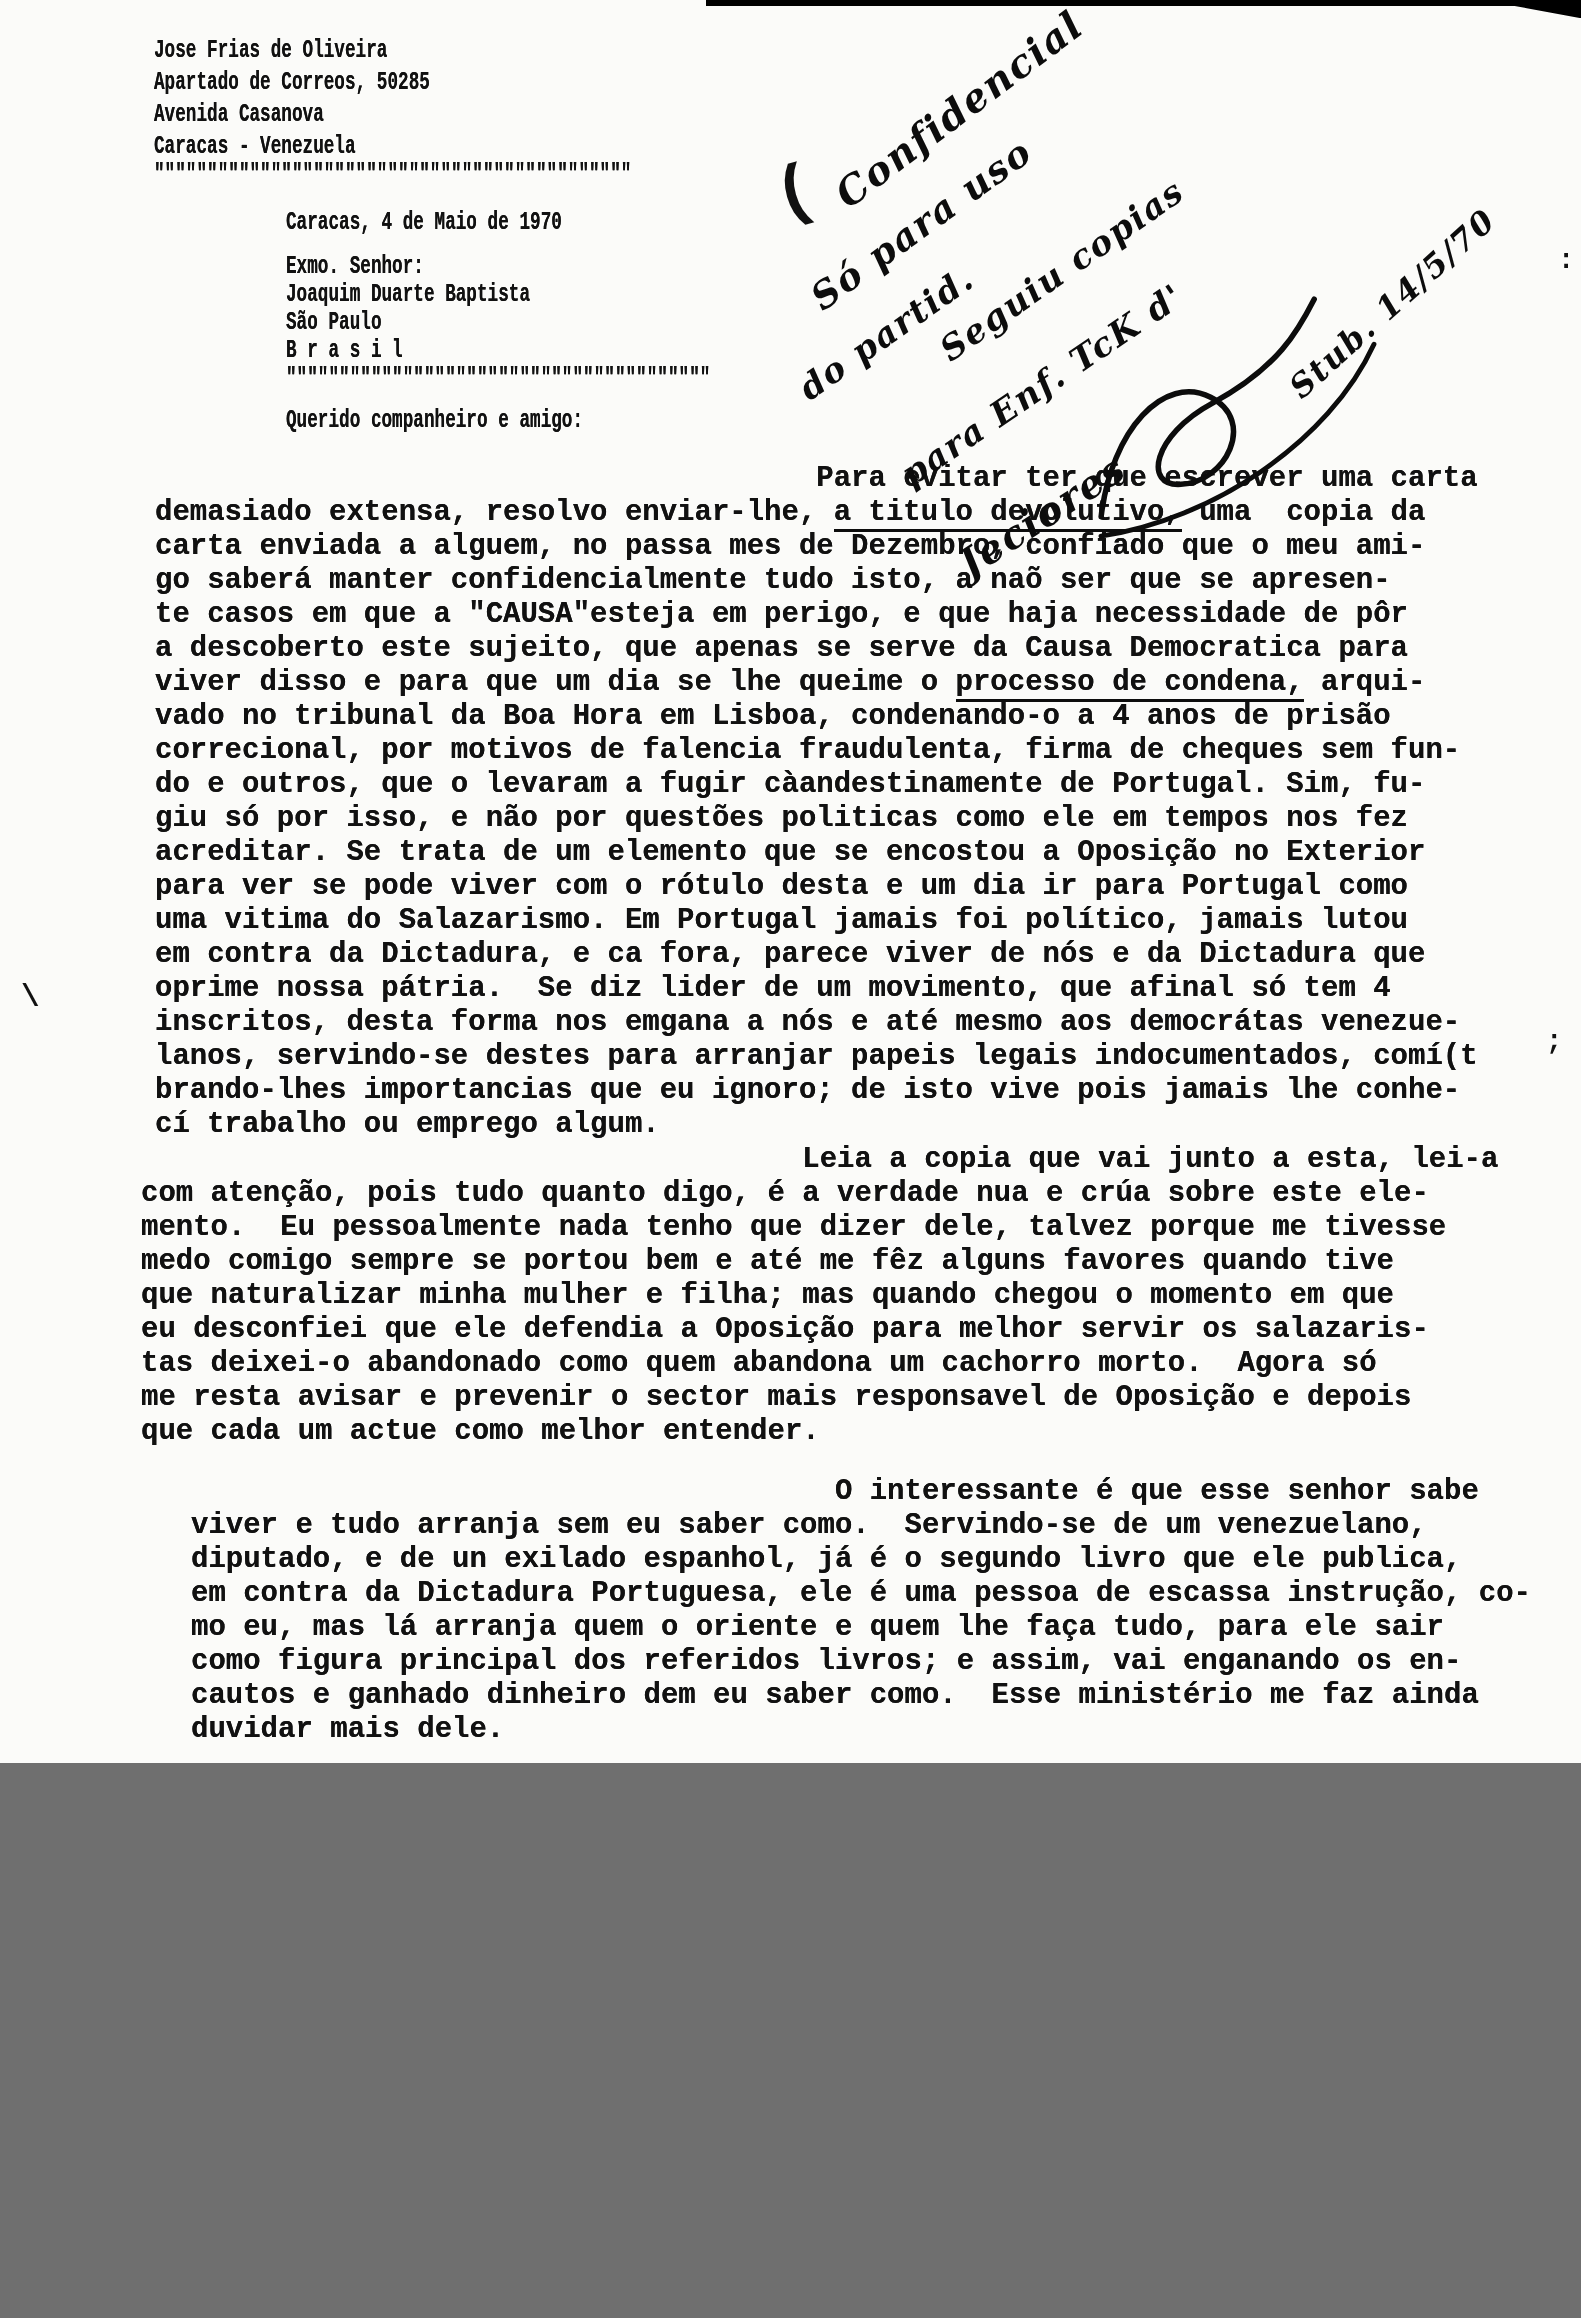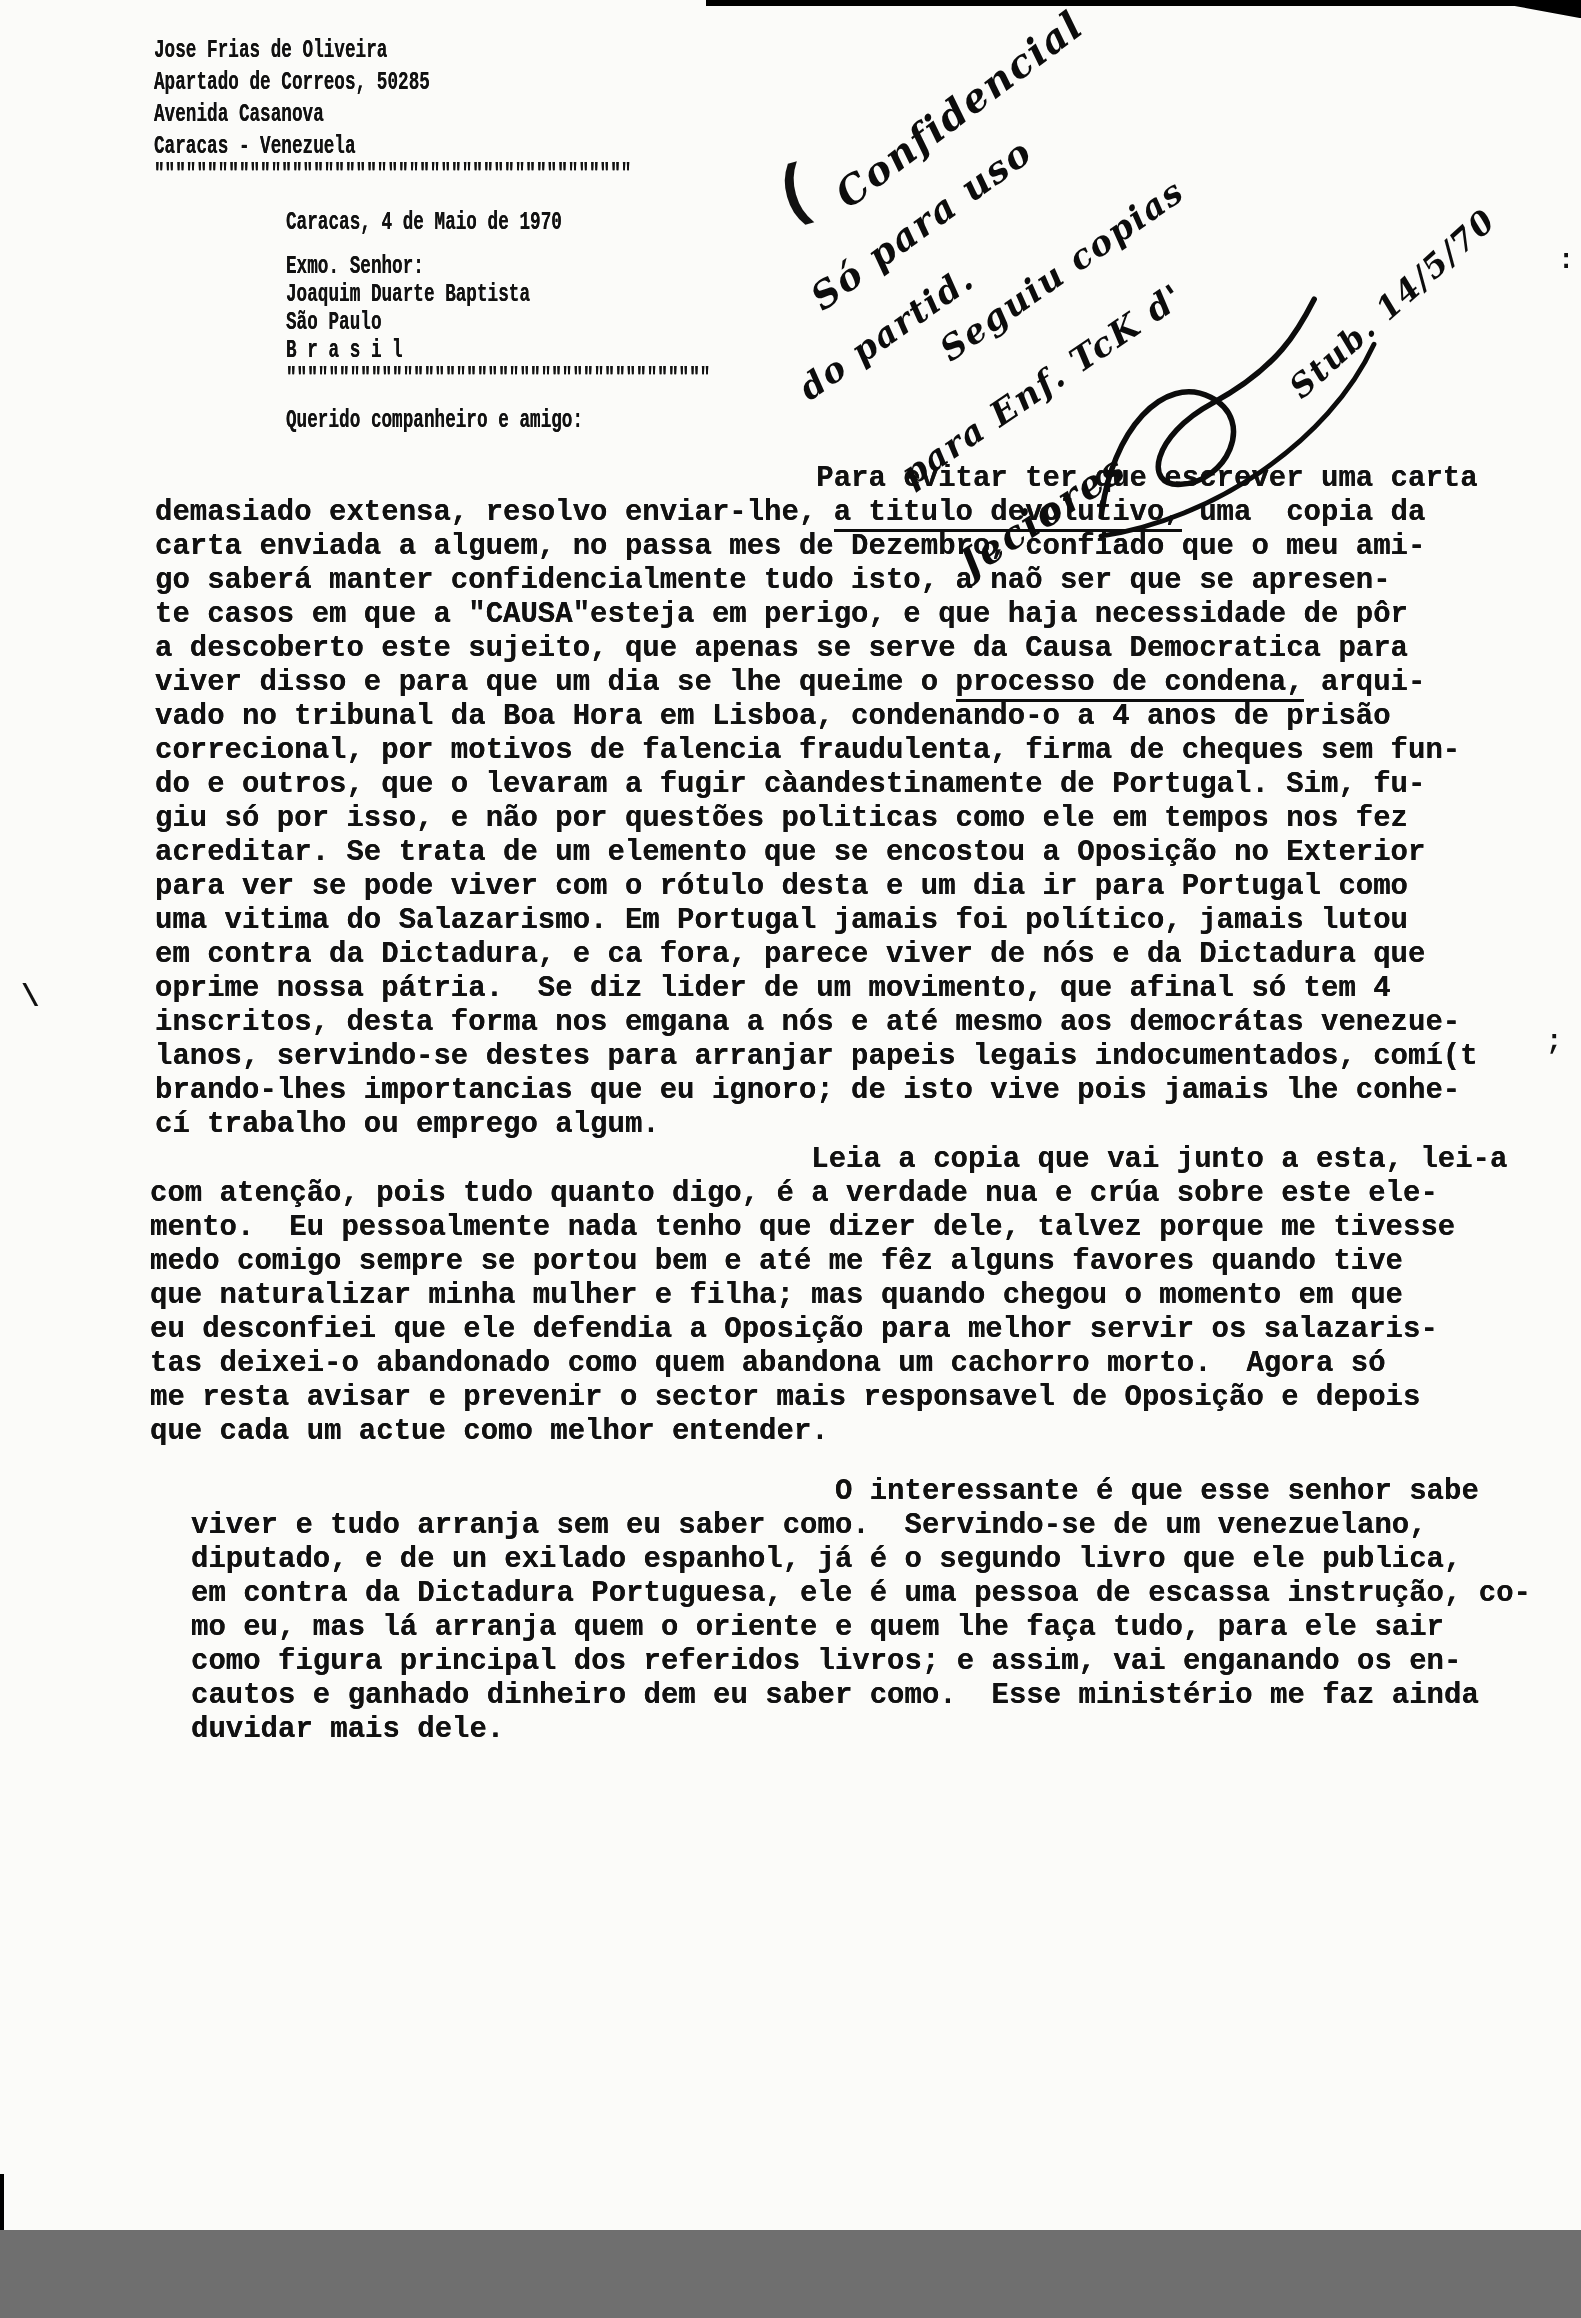--- a/index.html
+++ b/index.html
@@ -1,17 +1,17 @@
 <!DOCTYPE html>
 <html style="font-size:9.8px"><head>
 <meta charset="utf-8">
 <style>
   html,body{margin:0;padding:0;background:#6f6f6f;}
   .page{
-    position:relative;width:1582px;height:2230px;overflow:hidden;
+    position:relative;width:1582px;height:1763px;overflow:hidden;
     background:#fbfbf9;color:#101010;
   }
   
   .tw{
     position:absolute;white-space:pre;
     font-family:"Liberation Mono",monospace;font-weight:700;
     font-size:29px;line-height:34px;color:#111;
     text-shadow:0 0 0.6px rgba(0,0,0,.85);
   }
   
@@ -64,21 +64,21 @@
 giu só por isso, e não por questões politicas como ele em tempos nos fez
 acreditar. Se trata de um elemento que se encostou a Oposição no Exterior
 para ver se pode viver com o rótulo desta e um dia ir para Portugal como
 uma vitima do Salazarismo. Em Portugal jamais foi político, jamais lutou
 em contra da Dictadura, e ca fora, parece viver de nós e da Dictadura que
 oprime nossa pátria.  Se diz lider de um movimento, que afinal só tem 4
 inscritos, desta forma nos emgana a nós e até mesmo aos democrátas venezue-
 lanos, servindo-se destes para arranjar papeis legais indocumentados, comí(t
 brando-lhes importancias que eu ignoro; de isto vive pois jamais lhe conhe-
 cí trabalho ou emprego algum.</div>
-  <div class="tw" style="left:150px;top:1143px;">                                      Leia a copia que vai junto a esta, lei-a
+  <div class="tw" style="left:141px;top:1143px;">                                      Leia a copia que vai junto a esta, lei-a
 com atenção, pois tudo quanto digo, é a verdade nua e crúa sobre este ele-
 mento.  Eu pessoalmente nada tenho que dizer dele, talvez porque me tivesse
 medo comigo sempre se portou bem e até me fêz alguns favores quando tive
 que naturalizar minha mulher e filha; mas quando chegou o momento em que
 eu desconfiei que ele defendia a Oposição para melhor servir os salazaris-
 tas deixei-o abandonado como quem abandona um cachorro morto.  Agora só
 me resta avisar e prevenir o sector mais responsavel de Oposição e depois
 que cada um actue como melhor entender.</div>
   <div class="tw" style="left:155px;top:1475px;margin-left:36px;">                                     O interessante é que esse senhor sabe
 viver e tudo arranja sem eu saber como.  Servindo-se de um venezuelano,

